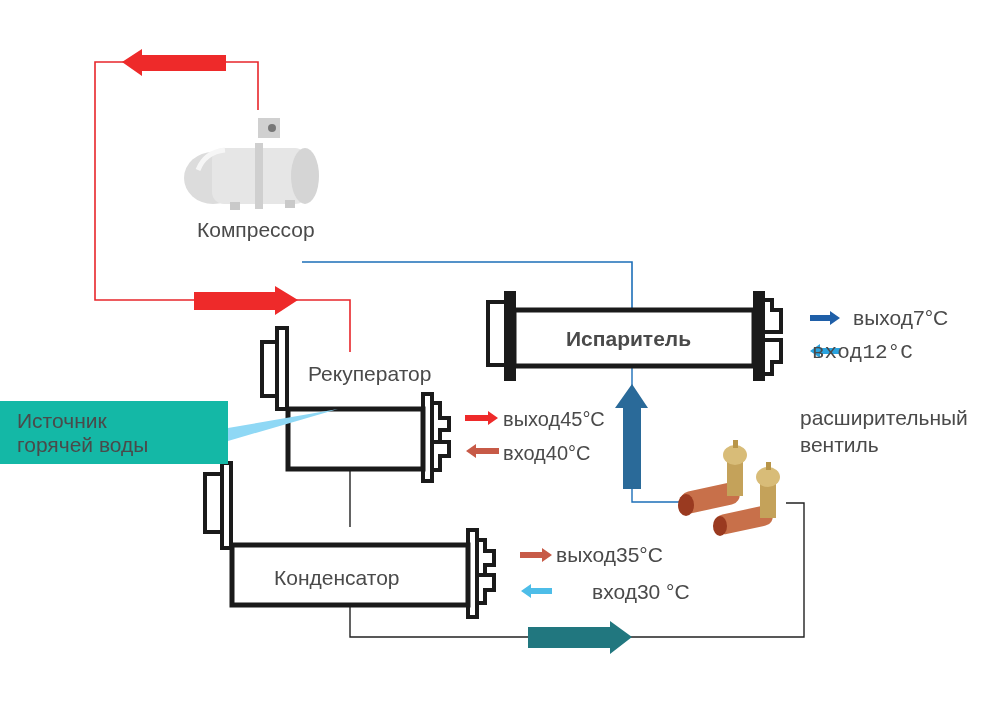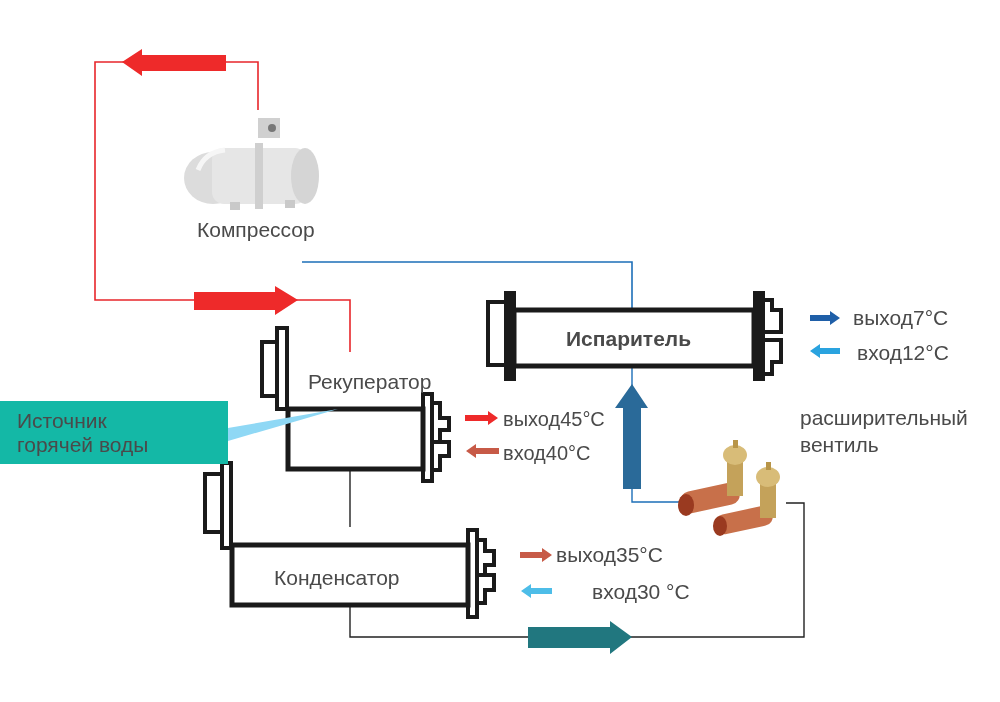--- a/index.html
+++ b/index.html
@@ -96,34 +96,34 @@
   <polygon points="466,451 476,444 476,448 499,448 499,454 476,454 476,458" fill="#c75a47"></polygon>
 
   <polygon points="552,555 542,548 542,552 520,552 520,558 542,558 542,562" fill="#c75a47"></polygon>
   <polygon points="521,591 531,584 531,588 552,588 552,594 531,594 531,598" fill="#4dbde8"></polygon>
 
   <polygon points="840,318 830,311 830,315 810,315 810,321 830,321 830,325" fill="#1f5fa8"></polygon>
   <polygon points="810,351 820,344 820,348 840,348 840,354 820,354 820,358" fill="#2aa3df"></polygon>
 </svg>
 
 <div class="lbl big" style="left:197px; top:219px;">Компрессор</div>
-<div class="lbl big" style="left:308px; top:363px;margin-top:8px;">Рекуператор</div>
+<div class="lbl big" style="left:308px; top:363px;">Рекуператор</div>
 <div class="lbl big" style="left:566px; top:328px;font-weight:bold;">Испаритель</div>
 <div class="lbl big" style="left:274px; top:567px;">Конденсатор</div>
 
 <div class="callout">
   <div class="txt">Источник
 горячей воды</div>
 </div>
 
 <div class="lbl tmp" style="left:503px; top:409px;">выход45°C</div>
 <div class="lbl tmp" style="left:503px; top:443px;">вход40°C</div>
 
 <div class="lbl big" style="left:556px; top:544px;">выход35°C</div>
 <div class="lbl big" style="left:559px; top:581px;margin-left:33px;">вход30 °C</div>
 
 <div class="lbl big" style="left:853px; top:307px;">выход7°C</div>
-<div class="lbl big" style="left:857px; top:342px;">вход12°C</div>
+<div class="lbl big" style="left:812px; top:342px;font-family:Liberation Mono, monospace;">вход12°C</div>
 
 <div class="lbl ml" style="left:800px; top:404px;">
   <div>расширительный</div>
   <div>вентиль</div>
 </div>
 
 </body></html>

